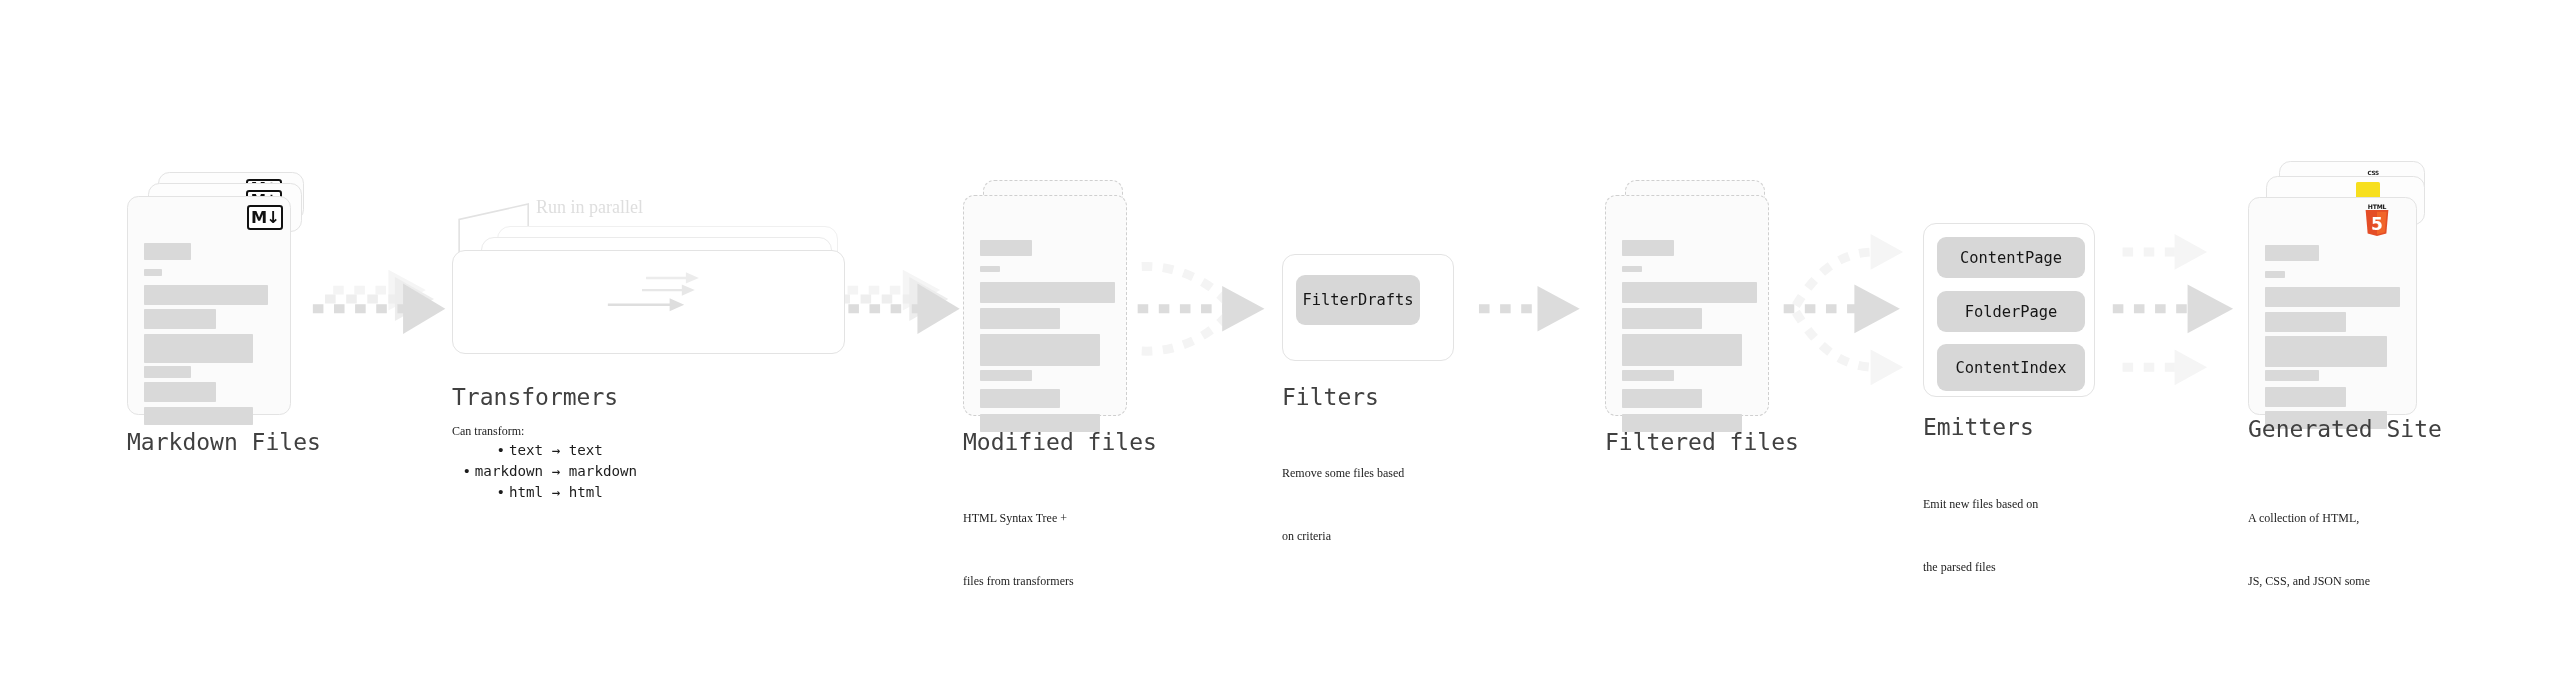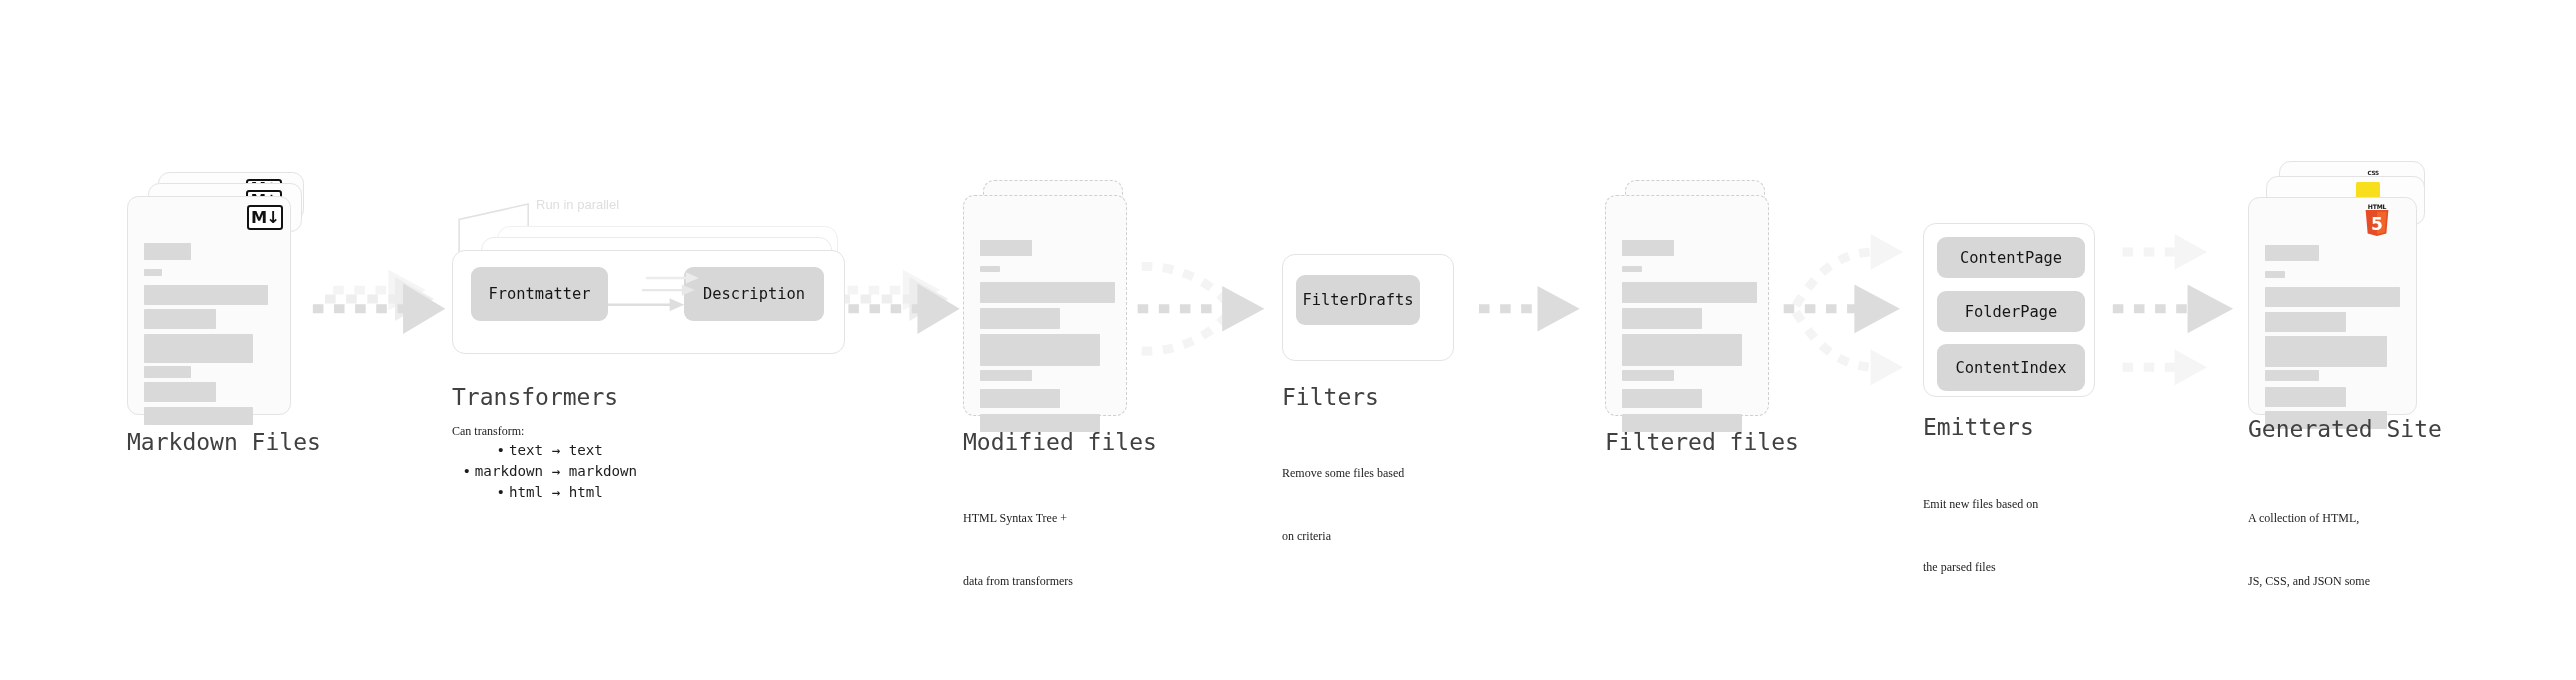--- a/index.html
+++ b/index.html
@@ -112,22 +112,22 @@
     font-size: 15.4px;
     color: #161616;
     white-space: nowrap;
   }
   .chip.ghost2 { background: #f1f1f1; color: transparent; }
   .chip.ghost1 { background: #e7e7e7; color: transparent; }
 
   
   .parallel-label {
     position: absolute;
-    font-family: Liberation Sans, sans-serif;
-    font-size: 13px;
+    font-family: Liberation Serif, serif;
+    font-size: 18px;
     color: #dedede;
     white-space: nowrap;
   }
 
   svg.overlay {
     position: absolute;
     left: 0;
     top: 0;
     width: 2576px;
     height: 681px;
@@ -263,26 +263,20 @@
       <div class="chip ghost2" style="left:29px; top:11.4px; width:114px; height:50px;"></div>
       <div class="chip ghost2" style="left:189px; top:11.4px; width:122px; height:50px;"></div>
     </div>
 
     <div class="panel ghost1" style="left:481px; top:237px; width:351px; height:106px;">
       <div class="chip ghost1" style="left:21px; top:14.6px; width:120px; height:52px;"></div>
       <div class="chip ghost1" style="left:190px; top:14.6px; width:128px; height:52px;"></div>
     </div>
 
     <div class="panel" style="left:452px; top:250px; width:393px; height:104px;">
-      <div class="chip" style="left:18px; top:16.3px; width:137px; height:54px;">
-        <span>Frontmatter</span>
-      </div>
-      <div class="chip" style="left:231px; top:16.3px; width:140px; height:54px;">
-        <span>Description</span>
-      </div>
     </div>
 
     <svg class="overlay" viewBox="0 0 3170 838">
       <g>
         <path d="M795 342 H 848" stroke="#ececec" stroke-width="3" fill="none"></path>
         <polygon points="844,335 860,342 844,349" fill="#ececec"></polygon>
         <path d="M790 357 H 843" stroke="#e7e7e7" stroke-width="3" fill="none"></path>
         <polygon points="839,350 855,357 839,364" fill="#e7e7e7"></polygon>
         <path d="M748 375 H 828" stroke="#dedede" stroke-width="3" fill="none"></path>
         <polygon points="824,367 842,375 824,383" fill="#dedede"></polygon>
@@ -311,21 +305,21 @@
         <div class="skel" style="left:16.3px; top:138px; width:120px; height:32.5px;"></div>
         <div class="skel" style="left:16.3px; top:174px; width:52px; height:11.4px;"></div>
         <div class="skel" style="left:16.3px; top:193px; width:80px; height:19.5px;"></div>
         <div class="skel" style="left:16.3px; top:218px; width:120px; height:18px;"></div>
       </div>
     </div>
 
     <div class="stage-title" style="position:absolute; left:963px; top:429px;">Modified files</div>
     <div class="stage-sub" style="position:absolute; left:963px; top:466px;">
       <div>HTML Syntax Tree +</div>
-      <div>data from transformers</div>
+      <div>files from transformers</div>
     </div>
   </div>
 
   <div class="stage">
     <div class="panel" style="left:1282px; top:254px; width:172px; height:107px;">
       <div class="chip" style="left:13px; top:19.5px; width:124px; height:50px;">
         <span>FilterDrafts</span>
       </div>
     </div>
 

